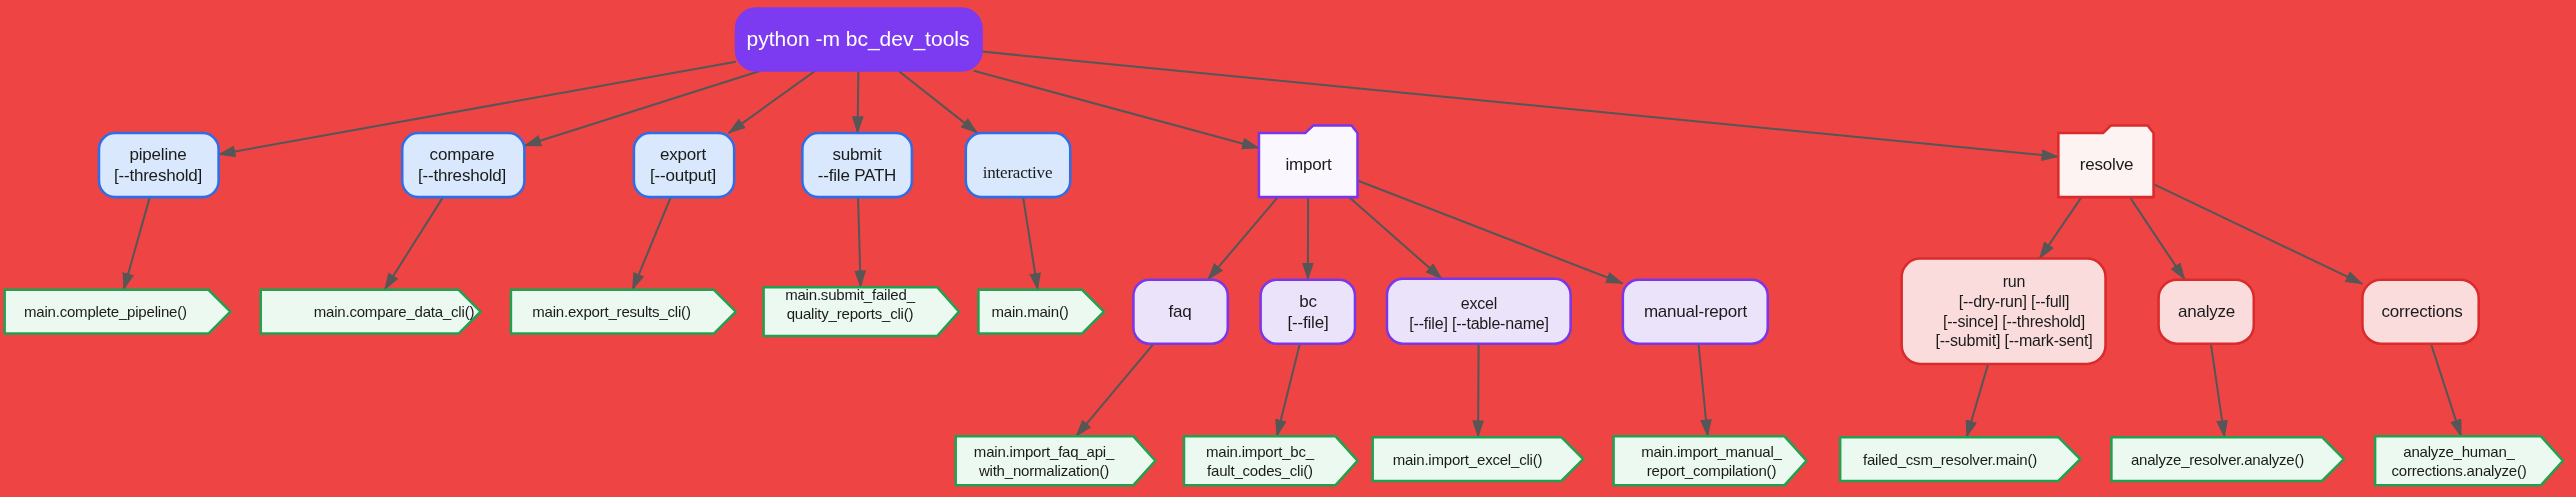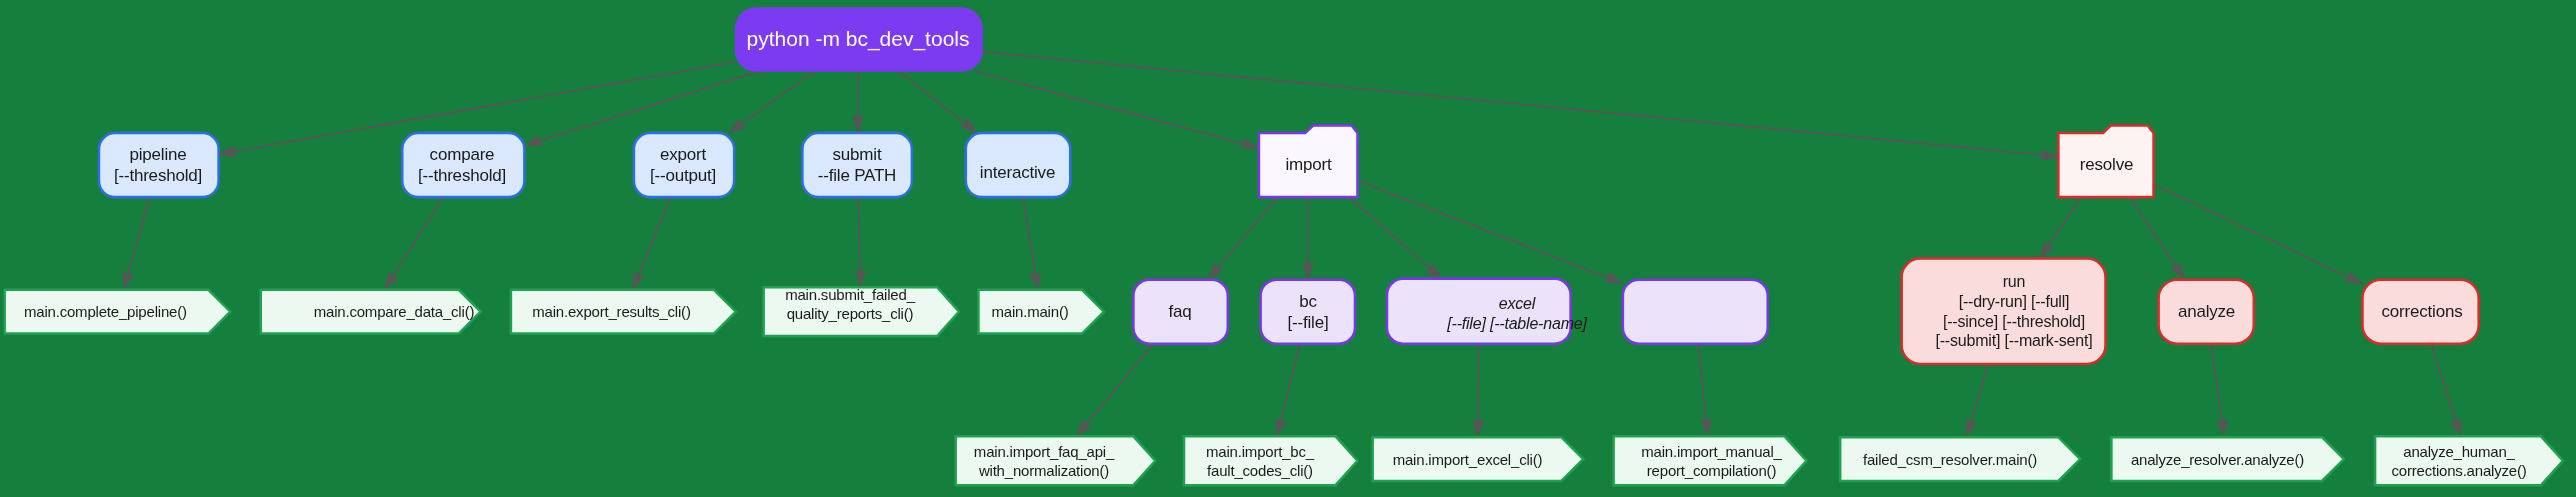--- a/index.html
+++ b/index.html
@@ -1,16 +1,16 @@
 <!DOCTYPE html>
 <html style="font-size:13.5px"><head>
 <meta charset="utf-8">
 <style>
   html,body{margin:0;padding:0;background:#000;}
-  #canvas{position:relative;width:2576px;height:497px;background:#15803d;overflow:hidden;
+  #canvas{position:relative;width:2576px;height:497px;background:#ef4444;overflow:hidden;
           font-family:"Liberation Sans", sans-serif;}
   #edges-shapes{position:absolute;left:0;top:0;}
   .node-label{position:absolute;display:flex;align-items:center;justify-content:center;
               text-align:center;white-space:pre-line;color:#1b1b1b;font-size:17px;
               line-height:1.24;pointer-events:none;letter-spacing:-0.2px;}
   .lbl-root{color:#ffffff;font-size:21px;letter-spacing:0;}
   .lbl-func{font-size:15px;}
   .lbl-run{font-size:16px;}
   .lbl-excel{font-size:16px;}
 </style>
@@ -81,34 +81,35 @@
 
   <div class="node-label lbl-root" style="left: 735px; top: 8.4px; width: 246px; height: 62px;">python -m bc_dev_tools</div>
   <div class="node-label" style="left: 98px; top: 133px; width: 120px; height: 64px;">pipeline
 [--threshold]</div>
   <div class="node-label" style="left: 401px; top: 133px; width: 122px; height: 64px;">compare
 [--threshold]</div>
   <div class="node-label" style="left: 633px; top: 133px; width: 100px; height: 64px; text-align: center;">export
 [--output]</div>
   <div class="node-label" style="left: 802px; top: 133px; width: 110px; height: 64px;">submit
 --file PATH</div>
-  <div class="node-label" style="left: 965px; top: 133px; width: 105px; height: 79px;">interactive</div>
+  <div class="node-label" style="left: 965px; top: 133px; width: 105px; height: 79px; font-family: Liberation Serif, serif;">interactive</div>
   <div class="node-label" style="left: 1259px; top: 133px; width: 99px; height: 64px;">import</div>
   <div class="node-label" style="left: 2059px; top: 133px; width: 95px; height: 64px;">resolve</div>
   <div class="node-label lbl-func" style="left: 3.4px; top: 290px; width: 204px; height: 44px;">main.complete_pipeline()</div>
   <div class="node-label lbl-func" style="left: 260px; top: 290px; width: 198px; height: 44px; padding-left: 35px;">main.compare_data_cli()</div>
   <div class="node-label lbl-func" style="left: 510px; top: 290px; width: 203px; height: 44px;">main.export_results_cli()</div>
   <div class="node-label lbl-func" style="left: 763px; top: 288px; width: 174px; height: 33px;">main.submit_failed_
 quality_reports_cli()</div>
   <div class="node-label lbl-func" style="left: 978px; top: 290px; width: 104px; height: 44px;">main.main()</div>
   <div class="node-label" style="left: 1133px; top: 280px; width: 94px; height: 64px;">faq</div>
   <div class="node-label" style="left: 1261px; top: 280px; width: 94px; height: 64px;">bc
 [--file]</div>
-  <div class="node-label lbl-excel" style="left: 1425px; top: 279px; width: 184px; height: 70px; font-style: italic;">excel
+  <div class="node-label lbl-excel" style="left: 1387px; top: 279px; width: 184px; height: 70px;">excel
 [--file] [--table-name]</div>
+  <div class="node-label" style="left: 1623px; top: 280px; width: 145px; height: 64px;">manual-report</div>
   <div class="node-label lbl-run" style="left: 1902px; top: 259px; width: 204px; height: 105px; padding-left: 10px;">run
 [--dry-run] [--full]
 [--since] [--threshold]
 [--submit] [--mark-sent]</div>
   <div class="node-label" style="left: 2159px; top: 280px; width: 95px; height: 64px;">analyze</div>
   <div class="node-label" style="left: 2364px; top: 280px; width: 116px; height: 64px;">corrections</div>
   <div class="node-label lbl-func" style="left: 955px; top: 437px; width: 178px; height: 49px;">main.import_faq_api_
 with_normalization()</div>
   <div class="node-label lbl-func" style="left: 1184px; top: 437px; width: 152px; height: 49px;">main.import_bc_
 fault_codes_cli()</div>

